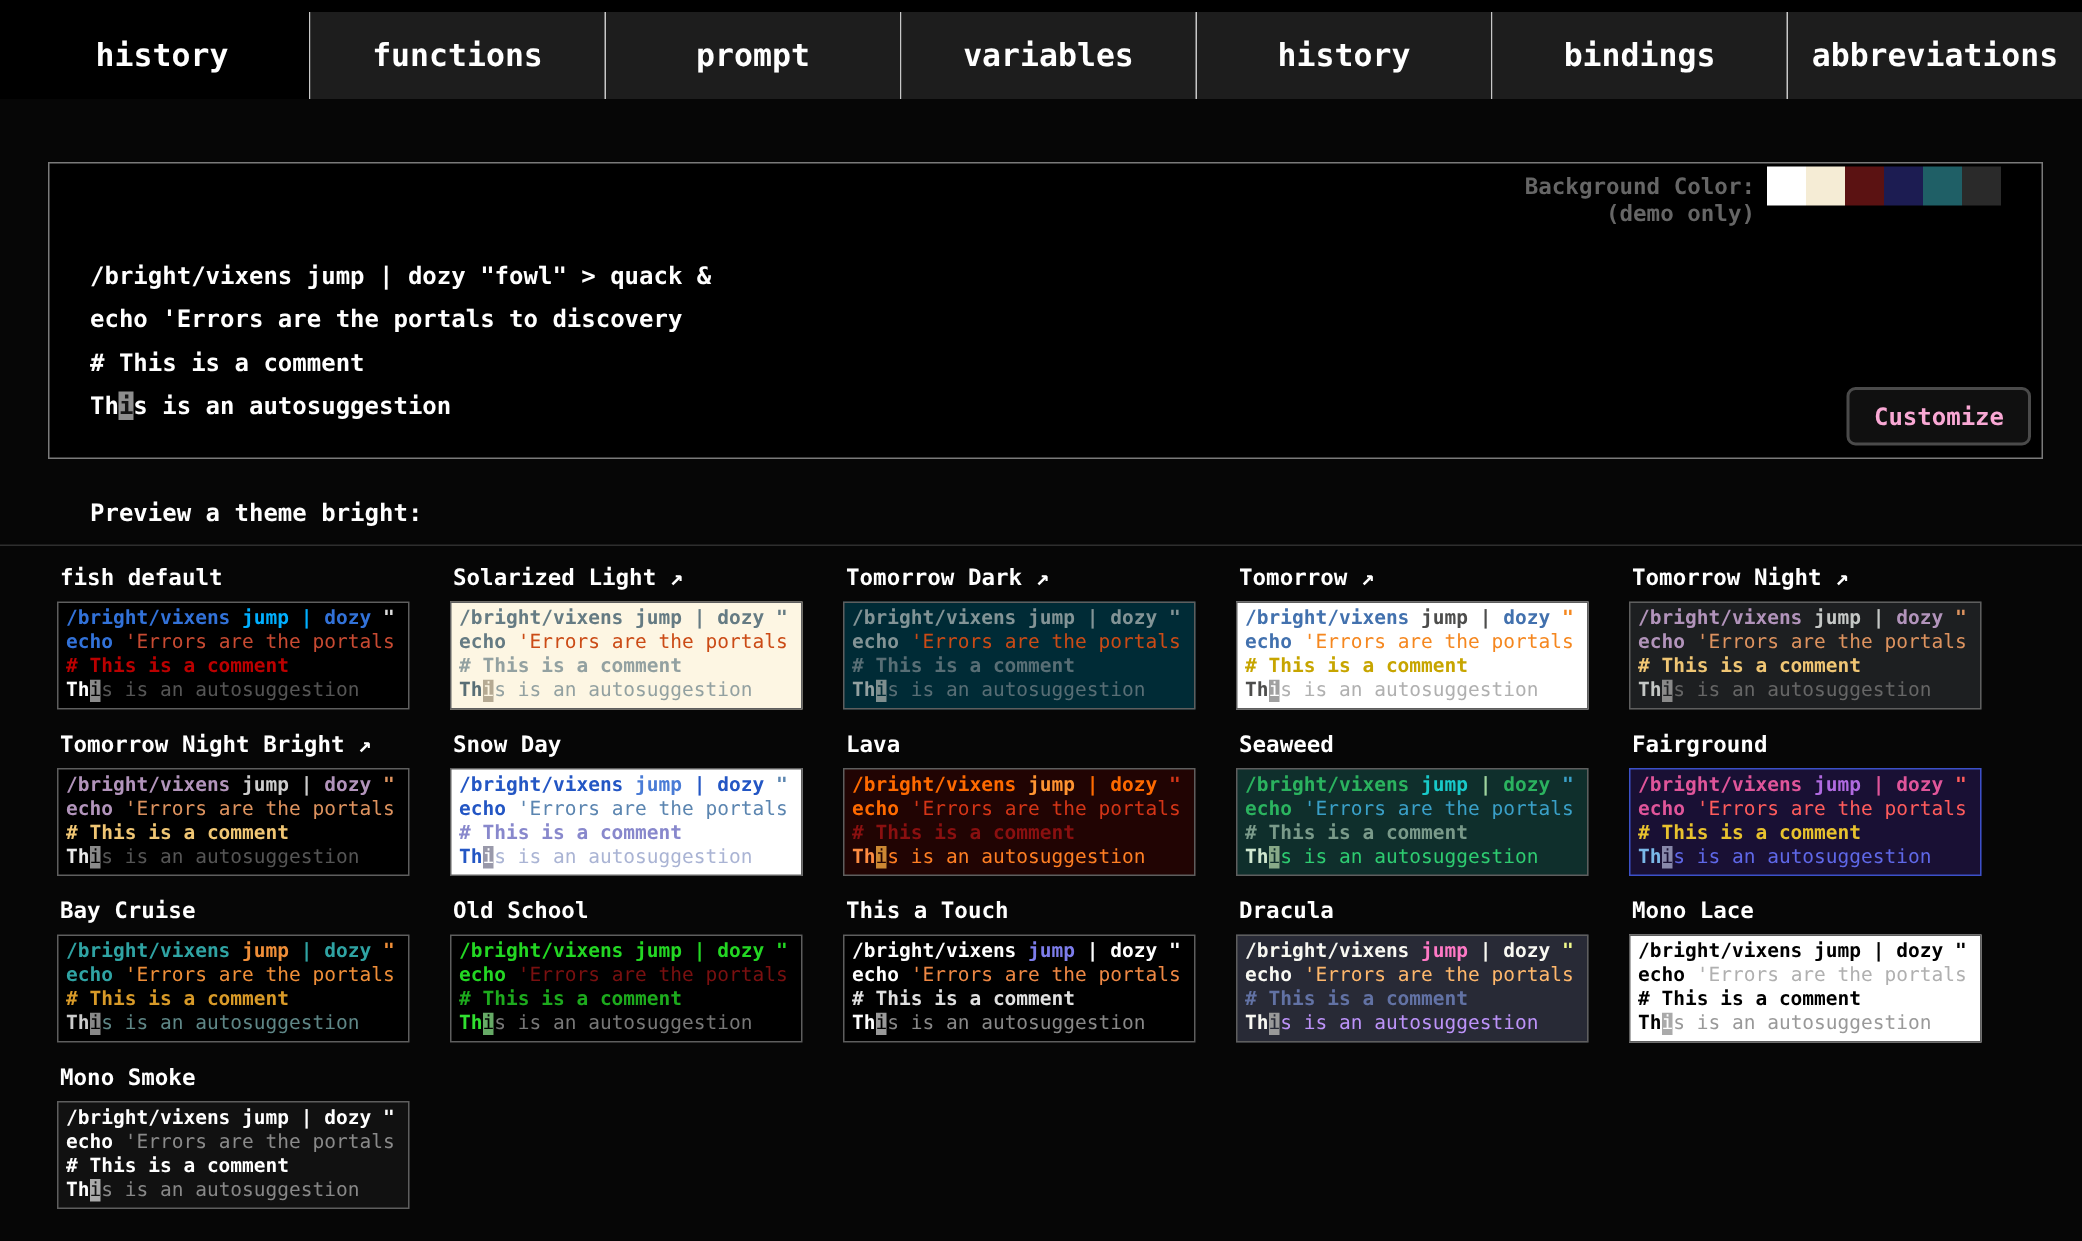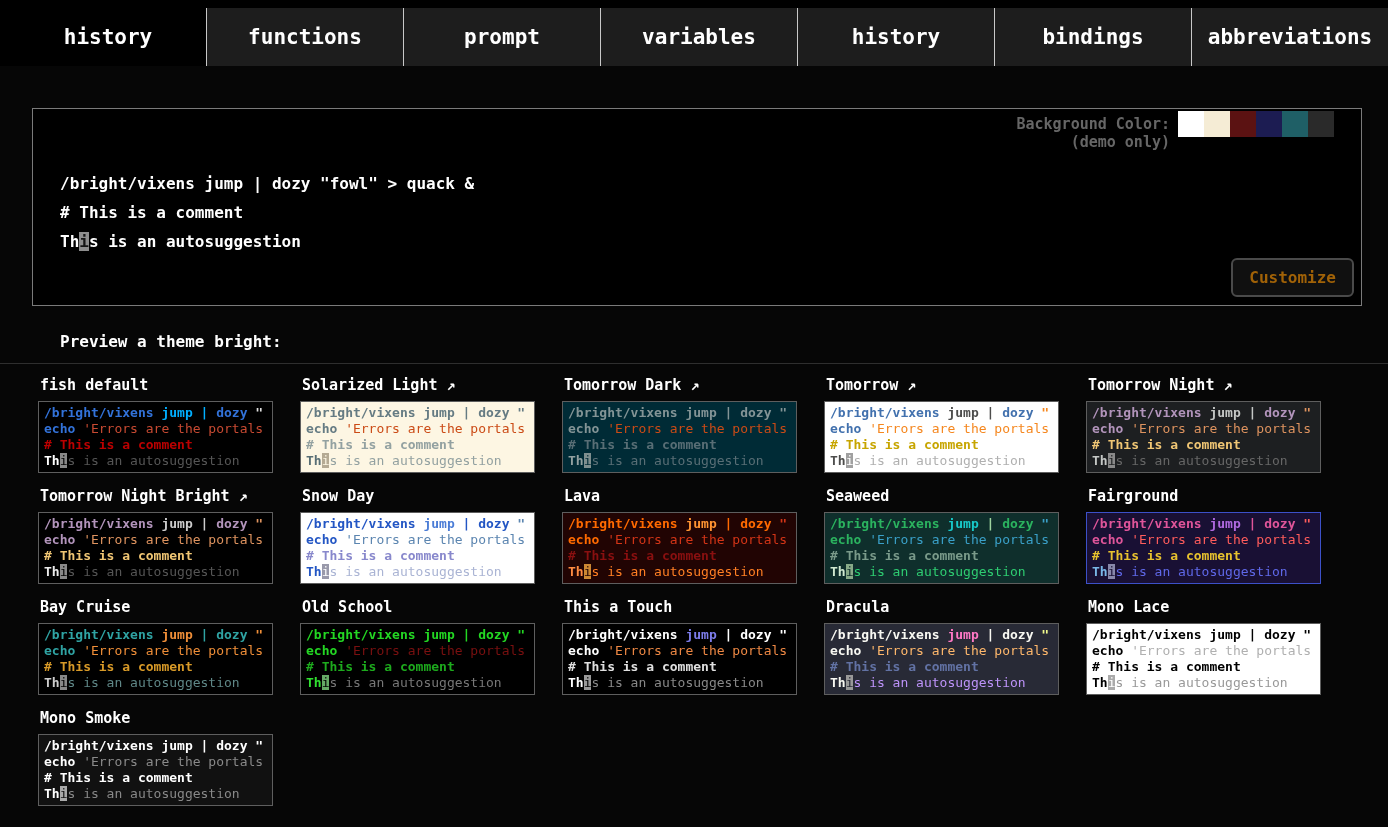--- a/index.html
+++ b/index.html
@@ -68,21 +68,21 @@
     white-space: pre;
   }
   .cursor-main { background: #8d8d8d; color: #141414; }
   .customize {
     position: absolute;
     right: 7px;
     bottom: 8px;
     background: #101010;
     border: 2px solid #4a4a4a;
     border-radius: 6px;
-    color: #a16207;
+    color: #f9a8d4;
     font-family: "DejaVu Sans Mono", monospace;
     font-weight: bold;
     font-size: 16px;
     padding: 8px 16px;
   }
 
   
   .themes-heading {
     color: #fff;
     font-weight: bold;
@@ -144,20 +144,21 @@
         <div class="swatch" style="background: rgb(91, 18, 18);"></div>
         <div class="swatch" style="background: rgb(28, 28, 82);"></div>
         <div class="swatch" style="background: rgb(31, 95, 102);"></div>
         <div class="swatch" style="background: rgb(42, 42, 42);"></div>
         <div class="swatch" style="background: rgb(0, 0, 0);"></div>
       </div>
   </div>
 
   <div class="term-lines">
     <div class="tl">/bright/vixens jump | dozy "fowl" &gt; quack &amp;</div>
+    <div class="tl">echo 'Errors are the portals to discovery</div>
     <div class="tl"># This is a comment</div>
     <div class="tl"><span>Th</span><span class="cursor-main">i</span><span>s is an autosuggestion</span></div>
   </div>
 
   <button class="customize">Customize</button>
 </div>
 
 <div class="themes-heading">Preview a theme bright:</div>
 <div class="divider"></div>
 

